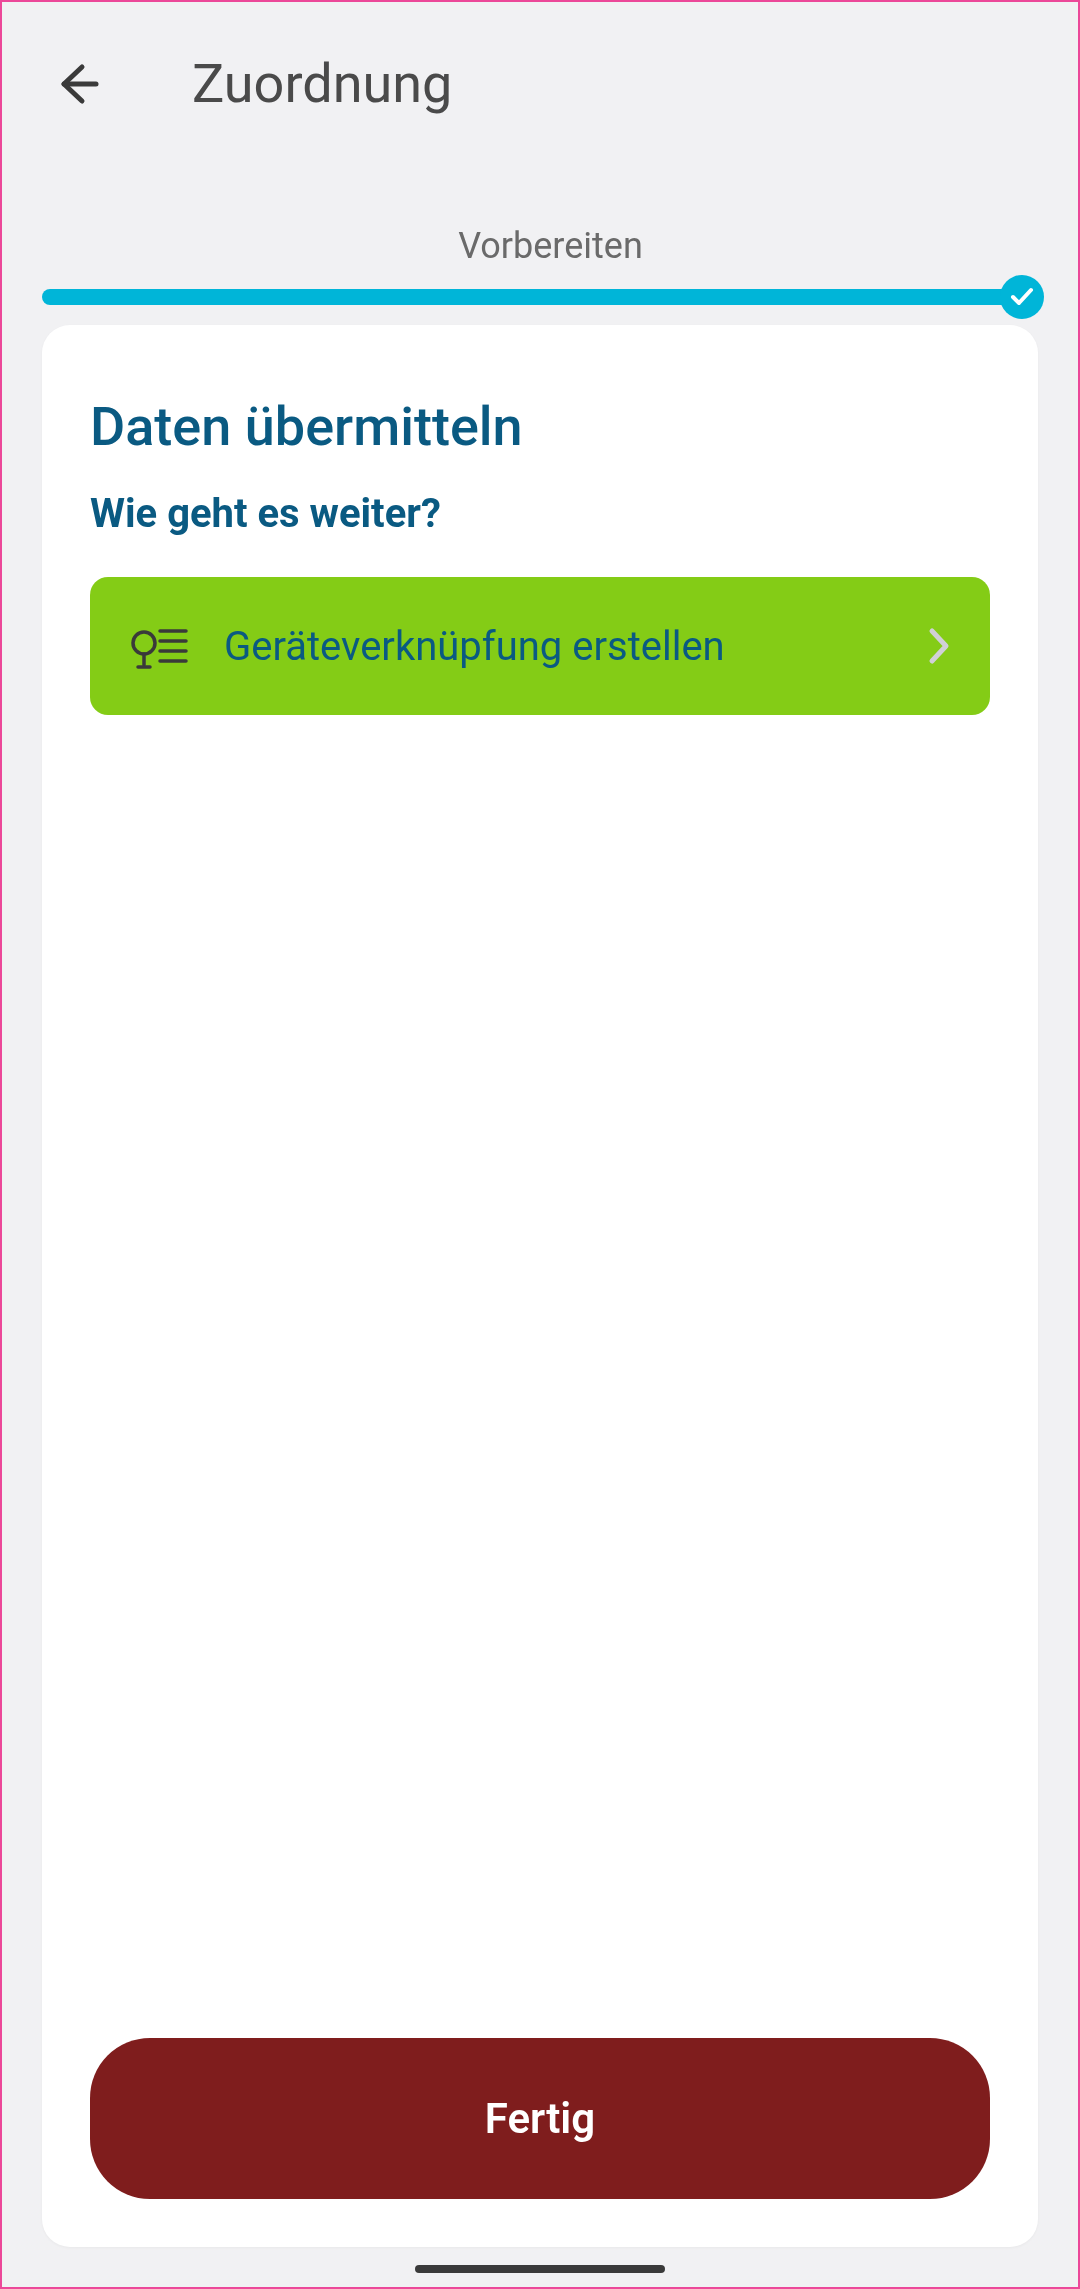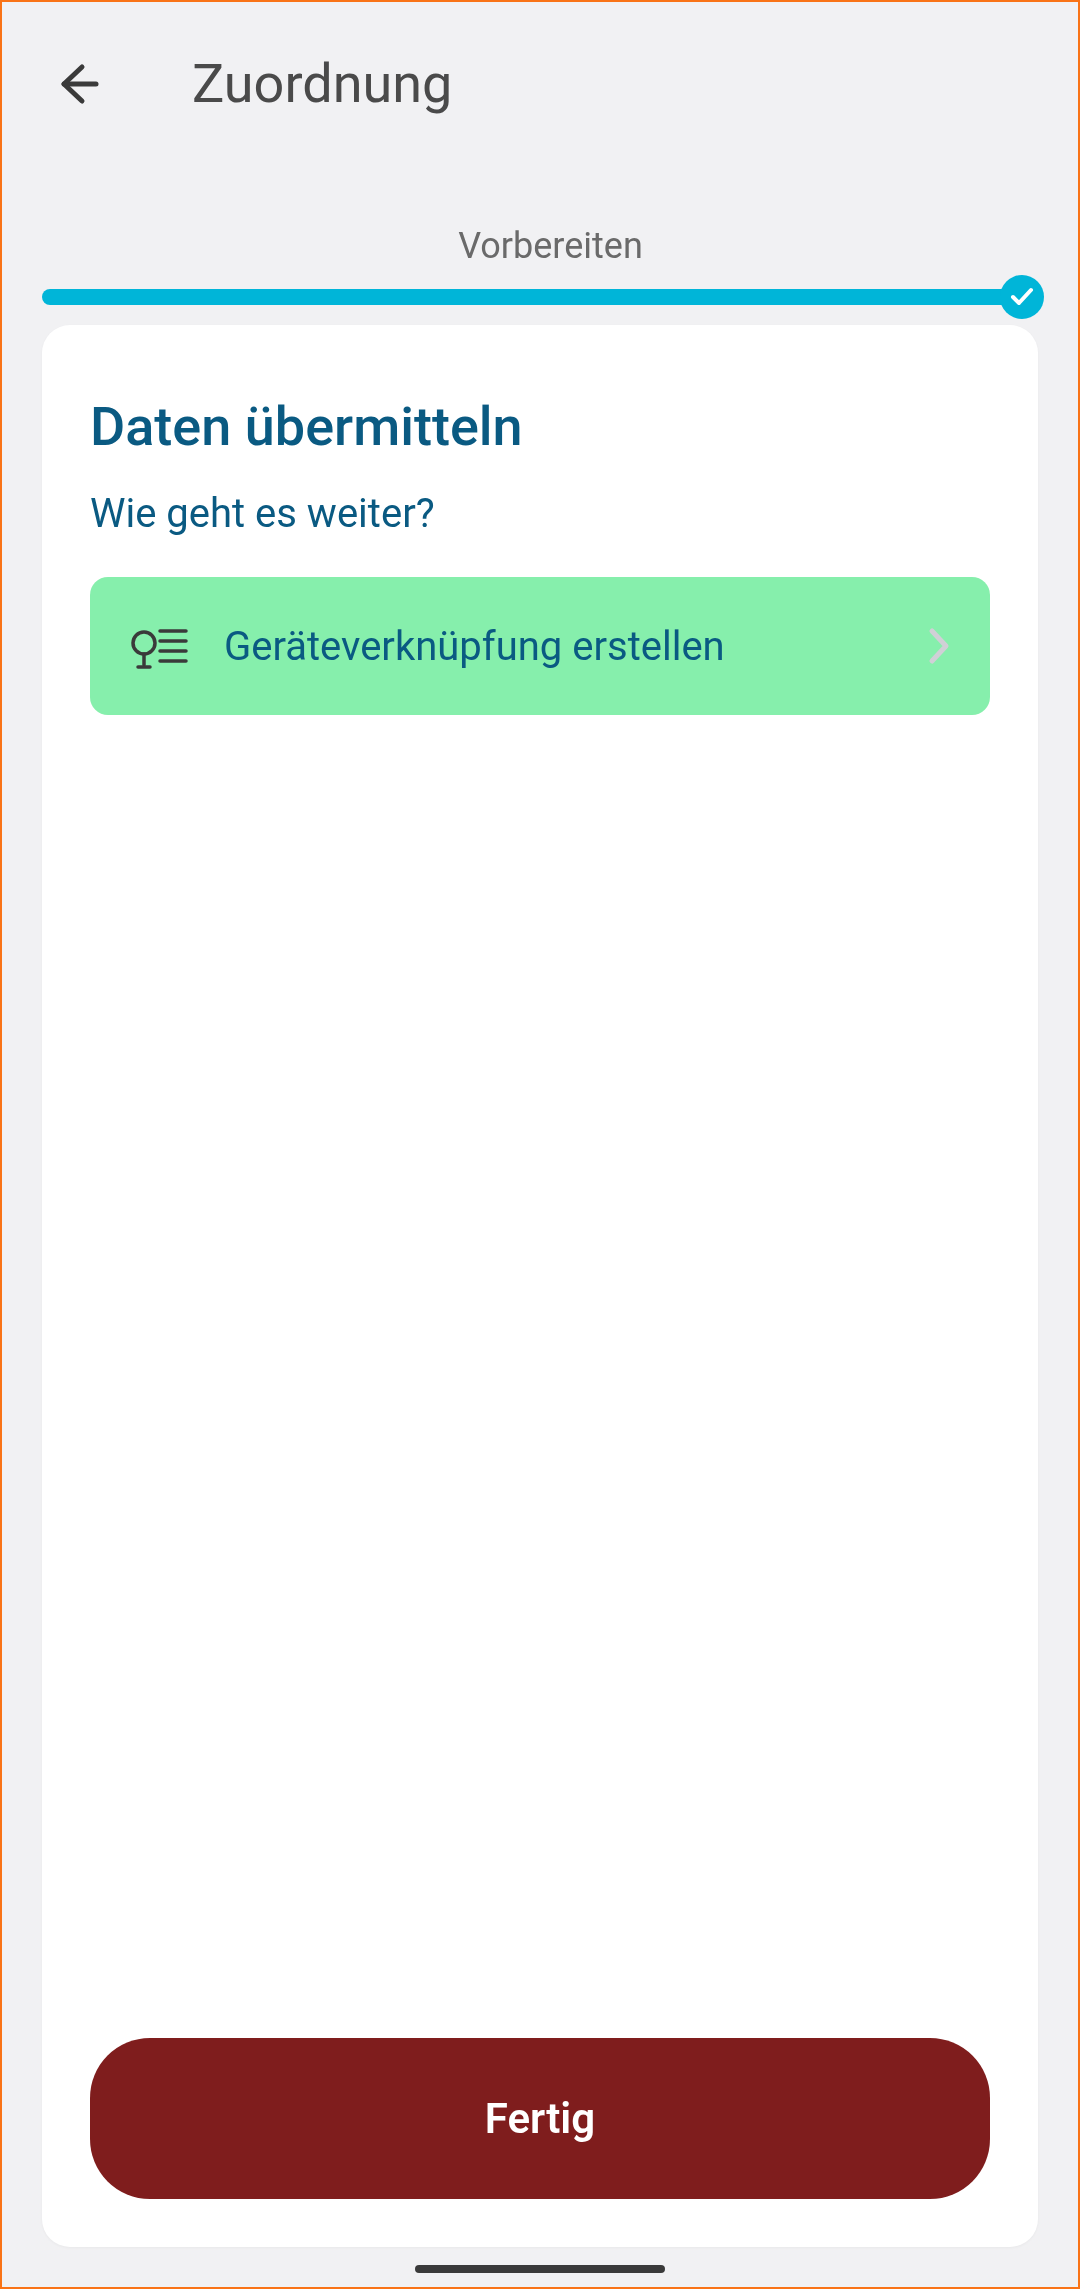--- a/index.html
+++ b/index.html
@@ -9,21 +9,21 @@
       font-family: -apple-system, BlinkMacSystemFont, "Segoe UI", Roboto, Helvetica, Arial, sans-serif;
     }
     html, body {
       width: 1080px;
       height: 2289px;
       background: #ffffff;
     }
     .frame {
       width: 1080px;
       height: 2289px;
-      border: 2px solid #f97316;
+      border: 2px solid #ec4899;
       background: #f1f1f3;
       position: relative;
       display: flex;
       flex-direction: column;
     }
     .header {
       display: flex;
       align-items: center;
       padding: 50px 40px 30px 50px;
       gap: 90px;
@@ -91,25 +91,25 @@
       margin-bottom: 32px;
     }
     .card-subtext {
       font-size: 36px;
       color: #4a4a4a;
       margin-bottom: 58px;
     }
     .card-question {
       font-size: 40px;
       color: #0a5a82;
-      font-weight: 400;
+      font-weight: 700;
       margin-bottom: 40px;
     }
     .action-row {
-      background: #86efac;
+      background: #84cc16;
       border-radius: 18px;
       padding: 44px 40px;
       display: flex;
       align-items: center;
       gap: 34px;
     }
     .action-icon {
       width: 60px;
       height: 50px;
       flex-shrink: 0;

